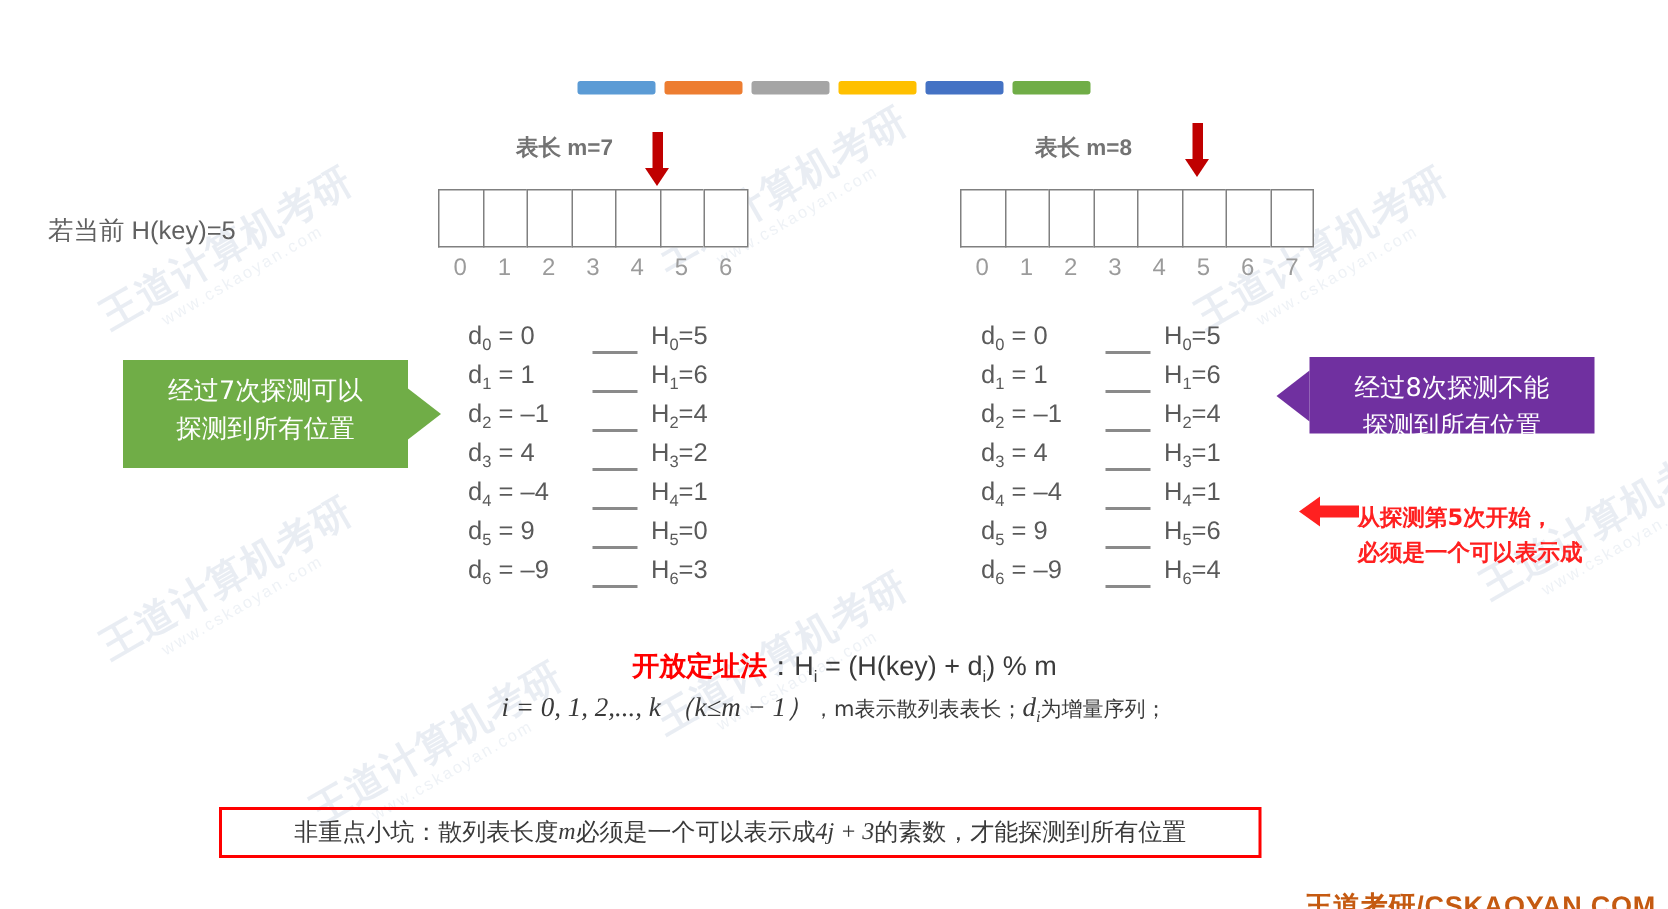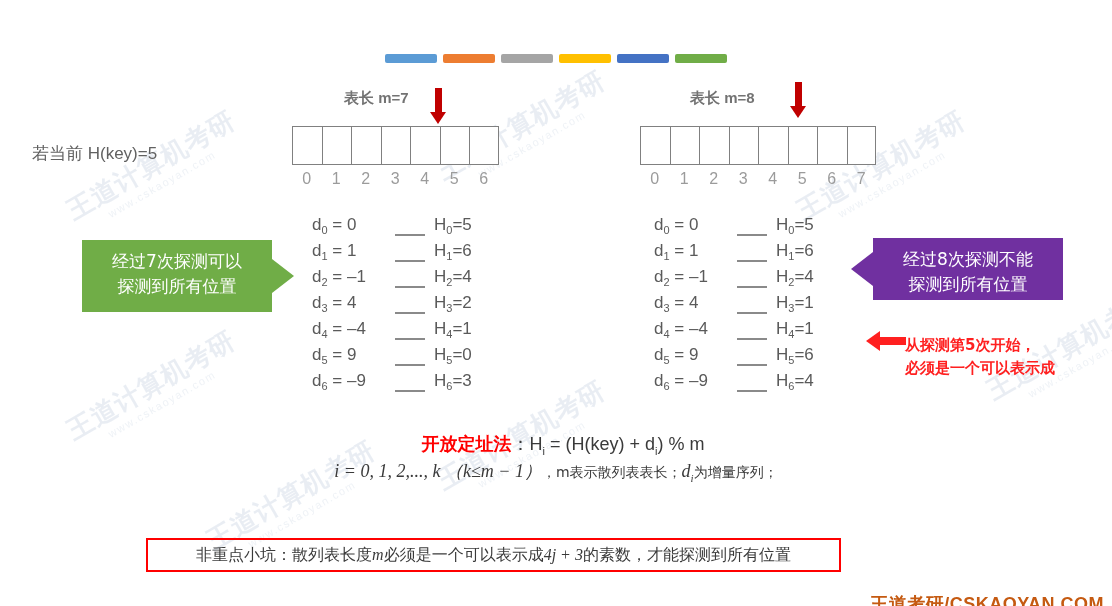--- a/index.html
+++ b/index.html
@@ -376,21 +376,21 @@
       <span class="h">H<sub>6</sub><span>=4</span></span>
     </div>
   </div>
 
   <div class="callout green" style="left:82px; top:240px; width:190px; height:72px;">
     <div>经过7次探测可以</div>
     <div>探测到所有位置</div>
     <span class="tip"></span>
   </div>
 
-  <div class="callout purple" style="left:873px; top:238px; width:190px; height:62px;">
+  <div class="callout purple" style="left:873px; top:238px; width:190px; height:51px;">
     <div>经过8次探测不能</div>
     <div>探测到所有位置</div>
     <span class="tip"></span>
   </div>
 
   <div class="left-arrow" style="left:866px; top:331px;">
     <span class="head"></span>
     <span class="shaft"></span>
   </div>
   <div class="red-note" style="left:905px; top:334px;">

